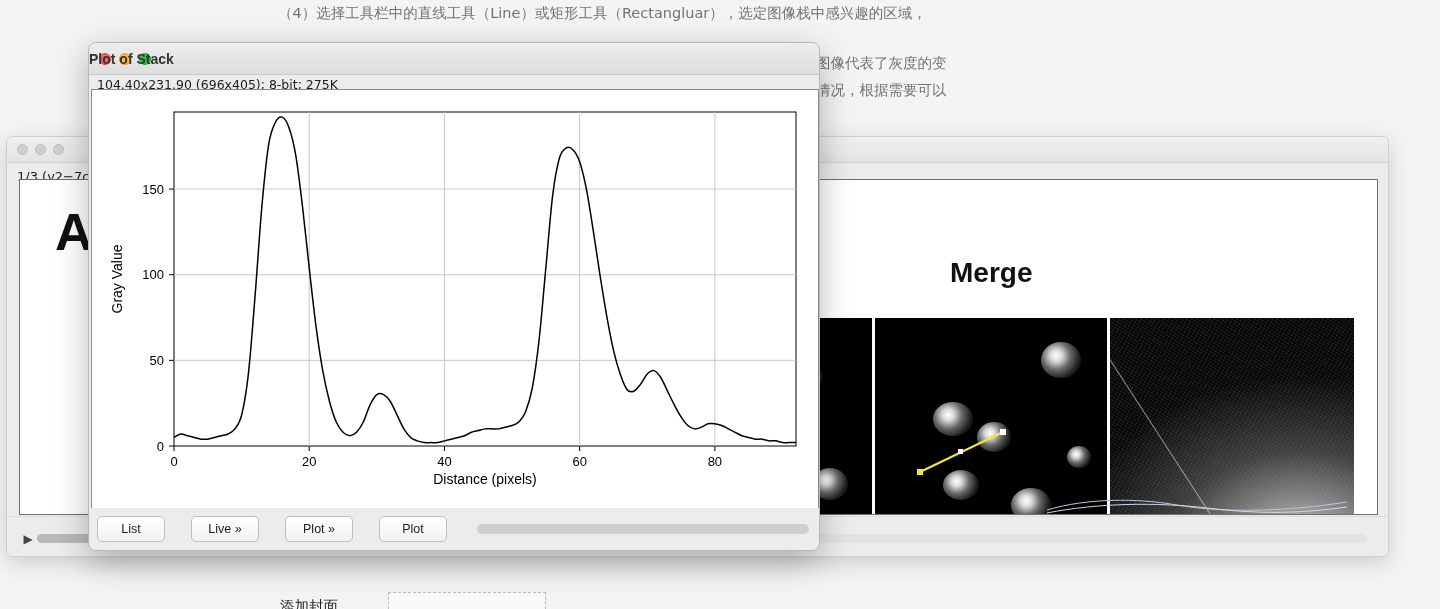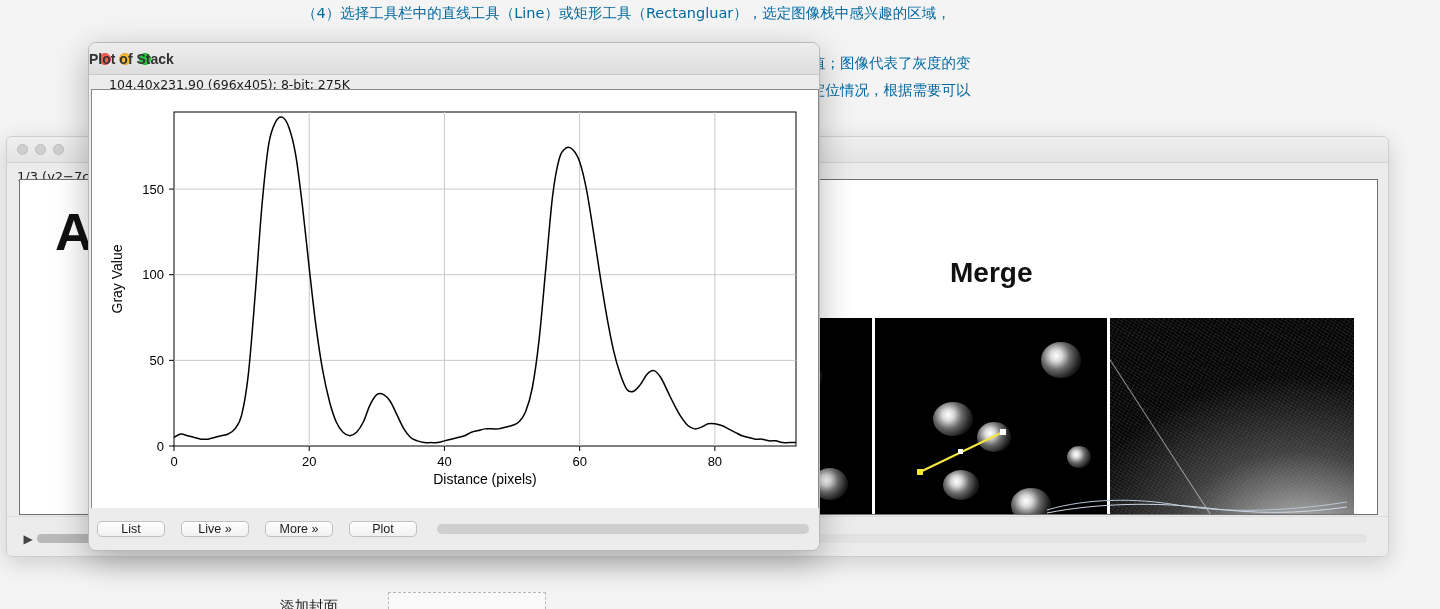--- a/index.html
+++ b/index.html
@@ -14,23 +14,22 @@
 
   
   .doc-bg {
     position: absolute; inset: 0;
     background: #f4f4f4;
   }
   .doc-text {
     position: absolute;
     font-family: "DejaVu Sans", sans-serif;
     font-size: 14.5px;
-    color: #0369a1;
+    color: #737373;
     white-space: nowrap;
-    margin-left: 24px;
   }
   .doc-line-1 { left: 278px; top: 4px; }
   .doc-line-2 { left: 700px; top: 54px; }
   .doc-line-3 { left: 700px; top: 81px; }
   .doc-bottom-label {
     position: absolute; left: 280px; top: 597px;
     font-family: "DejaVu Sans", sans-serif;
     font-size: 14.5px; color: #1b1b1b;
   }
   .doc-bottom-box {
@@ -179,44 +178,44 @@
   .d-red { background: #ff5f57; border: 1px solid #e14942; }
   .d-yellow { background: #febc2e; border: 1px solid #e0a323; }
   .d-green { background: #28c840; border: 1px solid #1faf34; }
   .plot-title {
     position: absolute; left: 0; right: 0; text-align: left;
     font-size: 14px; font-weight: bold; color: #333;
     font-family: "Liberation Sans", sans-serif;
   }
   .plot-info {
     height: 22px;
-    padding: 2px 0 0 20px;
+    padding: 2px 0 0 8px;
     font-size: 12.5px;
     color: #1c1c1c;
     font-family: "DejaVu Sans", sans-serif;
     background: #ececec;
   }
   .plot-area-wrap {
     position: absolute; left: 2px; top: 46px;
     width: 728px; height: 420px;
     background: #ffffff;
     border: 1px solid #8a8a8a;
   }
   .plot-svg { display: block; }
   .plot-toolbar {
     position: absolute; left: 0; bottom: 0;
     width: 100%; height: 42px;
     background: #ececec;
     display: flex; align-items: center;
     padding: 0 8px;
   }
   .pbtn {
-    height: 16px;
+    height: 26px;
     min-width: 68px;
-    margin-right: 16px;
+    margin-right: 26px;
     border: 1px solid #c0c0c0;
     border-radius: 5px;
     background: linear-gradient(#ffffff,#f1f1f1);
     font-size: 12.5px;
     color: #1b1b1b;
     font-family: "Liberation Sans", sans-serif;
     display: flex; align-items: center; justify-content: center;
     cursor: default;
   }
   .plot-scroll {
@@ -336,17 +335,17 @@
         <text x="72" y="103.57692307692304" text-anchor="end" font-size="13" fill="#000" font-family="&quot;Liberation Sans&quot;, sans-serif">150</text>
         <text x="393" y="394" text-anchor="middle" font-size="14" fill="#000" font-family="&quot;Liberation Sans&quot;, sans-serif">Distance (pixels)</text>
         <text x="30" y="189" text-anchor="middle" font-size="14" fill="#000" font-family="&quot;Liberation Sans&quot;, sans-serif" transform="rotate(-90 30 189)">Gray Value</text>
         <path d="M 82.00 347.44 C 83.13 346.86, 86.51 344.30, 88.76 344.01 C 91.01 343.72, 93.27 345.15, 95.52 345.72 C 97.78 346.29, 100.03 346.86, 102.28 347.44 C 104.54 348.01, 106.79 348.86, 109.04 349.15 C 111.30 349.43, 113.55 349.43, 115.80 349.15 C 118.06 348.86, 120.31 348.01, 122.57 347.44 C 124.82 346.86, 127.07 346.29, 129.33 345.72 C 131.58 345.15, 133.83 345.15, 136.09 344.01 C 138.34 342.87, 140.59 342.01, 142.85 338.87 C 145.10 335.73, 147.36 334.30, 149.61 325.17 C 151.86 316.03, 154.12 304.04, 156.37 284.06 C 158.62 264.08, 160.88 233.25, 163.13 205.27 C 165.38 177.30, 167.64 141.33, 169.89 116.21 C 172.14 91.08, 174.40 68.53, 176.65 54.54 C 178.91 40.56, 181.16 36.84, 183.41 32.28 C 185.67 27.71, 187.92 26.28, 190.17 27.14 C 192.43 27.99, 194.68 31.14, 196.93 37.42 C 199.19 43.70, 201.44 51.69, 203.70 64.82 C 205.95 77.95, 208.20 97.36, 210.46 116.21 C 212.71 135.05, 214.96 157.88, 217.22 177.87 C 219.47 197.85, 221.72 218.97, 223.98 236.10 C 226.23 253.23, 228.49 268.08, 230.74 280.64 C 232.99 293.20, 235.25 302.90, 237.50 311.47 C 239.75 320.03, 242.01 326.88, 244.26 332.02 C 246.51 337.16, 248.77 340.01, 251.02 342.30 C 253.28 344.58, 255.53 345.72, 257.78 345.72 C 260.04 345.72, 262.29 344.58, 264.54 342.30 C 266.80 340.01, 269.05 336.59, 271.30 332.02 C 273.56 327.45, 275.81 319.46, 278.07 314.89 C 280.32 310.32, 282.57 306.33, 284.83 304.62 C 287.08 302.90, 289.33 303.47, 291.59 304.62 C 293.84 305.76, 296.09 308.04, 298.35 311.47 C 300.60 314.89, 302.86 320.60, 305.11 325.17 C 307.36 329.74, 309.62 335.16, 311.87 338.87 C 314.12 342.58, 316.38 345.44, 318.63 347.44 C 320.88 349.43, 323.14 350.01, 325.39 350.86 C 327.64 351.72, 329.90 352.29, 332.15 352.57 C 334.41 352.86, 336.66 352.57, 338.91 352.57 C 341.17 352.57, 343.42 352.86, 345.67 352.57 C 347.93 352.29, 350.18 351.43, 352.43 350.86 C 354.69 350.29, 356.94 349.72, 359.20 349.15 C 361.45 348.58, 363.70 348.01, 365.96 347.44 C 368.21 346.86, 370.46 346.58, 372.72 345.72 C 374.97 344.87, 377.22 343.15, 379.48 342.30 C 381.73 341.44, 383.99 341.16, 386.24 340.58 C 388.49 340.01, 390.75 339.16, 393.00 338.87 C 395.25 338.59, 397.51 338.87, 399.76 338.87 C 402.01 338.87, 404.27 339.16, 406.52 338.87 C 408.78 338.59, 411.03 337.73, 413.28 337.16 C 415.54 336.59, 417.79 336.30, 420.04 335.45 C 422.30 334.59, 424.55 334.30, 426.80 332.02 C 429.06 329.74, 431.31 327.45, 433.57 321.74 C 435.82 316.03, 438.07 309.75, 440.33 297.76 C 442.58 285.77, 444.83 269.79, 447.09 249.81 C 449.34 229.82, 451.59 201.85, 453.85 177.87 C 456.10 153.89, 458.36 124.20, 460.61 105.93 C 462.86 87.66, 465.12 76.24, 467.37 68.25 C 469.62 60.25, 471.88 59.40, 474.13 57.97 C 476.38 56.54, 478.64 57.40, 480.89 59.68 C 483.14 61.97, 485.40 65.11, 487.65 71.67 C 489.91 78.24, 492.16 87.66, 494.41 99.08 C 496.67 110.50, 498.92 125.91, 501.17 140.18 C 503.43 154.46, 505.68 170.44, 507.93 184.72 C 510.19 198.99, 512.44 213.26, 514.70 225.83 C 516.95 238.39, 519.20 250.38, 521.46 260.08 C 523.71 269.79, 525.96 277.50, 528.22 284.06 C 530.47 290.63, 532.72 296.62, 534.98 299.48 C 537.23 302.33, 539.49 302.05, 541.74 301.19 C 543.99 300.33, 546.25 297.19, 548.50 294.34 C 550.75 291.48, 553.01 286.35, 555.26 284.06 C 557.51 281.78, 559.77 280.06, 562.02 280.64 C 564.28 281.21, 566.53 284.06, 568.78 287.49 C 571.04 290.91, 573.29 296.62, 575.54 301.19 C 577.80 305.76, 580.05 310.61, 582.30 314.89 C 584.56 319.17, 586.81 323.46, 589.07 326.88 C 591.32 330.31, 593.57 333.45, 595.83 335.45 C 598.08 337.44, 600.33 338.59, 602.59 338.87 C 604.84 339.16, 607.09 338.02, 609.35 337.16 C 611.60 336.30, 613.86 334.30, 616.11 333.73 C 618.36 333.16, 620.62 333.45, 622.87 333.73 C 625.12 334.02, 627.38 334.59, 629.63 335.45 C 631.88 336.30, 634.14 337.73, 636.39 338.87 C 638.64 340.01, 640.90 341.16, 643.15 342.30 C 645.41 343.44, 647.66 344.87, 649.91 345.72 C 652.17 346.58, 654.42 346.86, 656.67 347.44 C 658.93 348.01, 661.18 348.86, 663.43 349.15 C 665.69 349.43, 667.94 348.86, 670.20 349.15 C 672.45 349.43, 674.70 350.58, 676.96 350.86 C 679.21 351.15, 681.46 350.58, 683.72 350.86 C 685.97 351.15, 688.22 352.29, 690.48 352.57 C 692.73 352.86, 694.99 352.57, 697.24 352.57 C 699.49 352.57, 702.87 352.57, 704.00 352.57" fill="none" stroke="#000" stroke-width="1.5"></path>
       </svg>
   </div>
 
   <div class="plot-toolbar">
     <div class="pbtn">List</div>
     <div class="pbtn">Live »</div>
-    <div class="pbtn">More »</div>
+    <div class="pbtn">Plot »</div>
     <div class="pbtn">Plot</div>
     <div class="plot-scroll"></div>
   </div>
 </div>
 
 </body></html>

